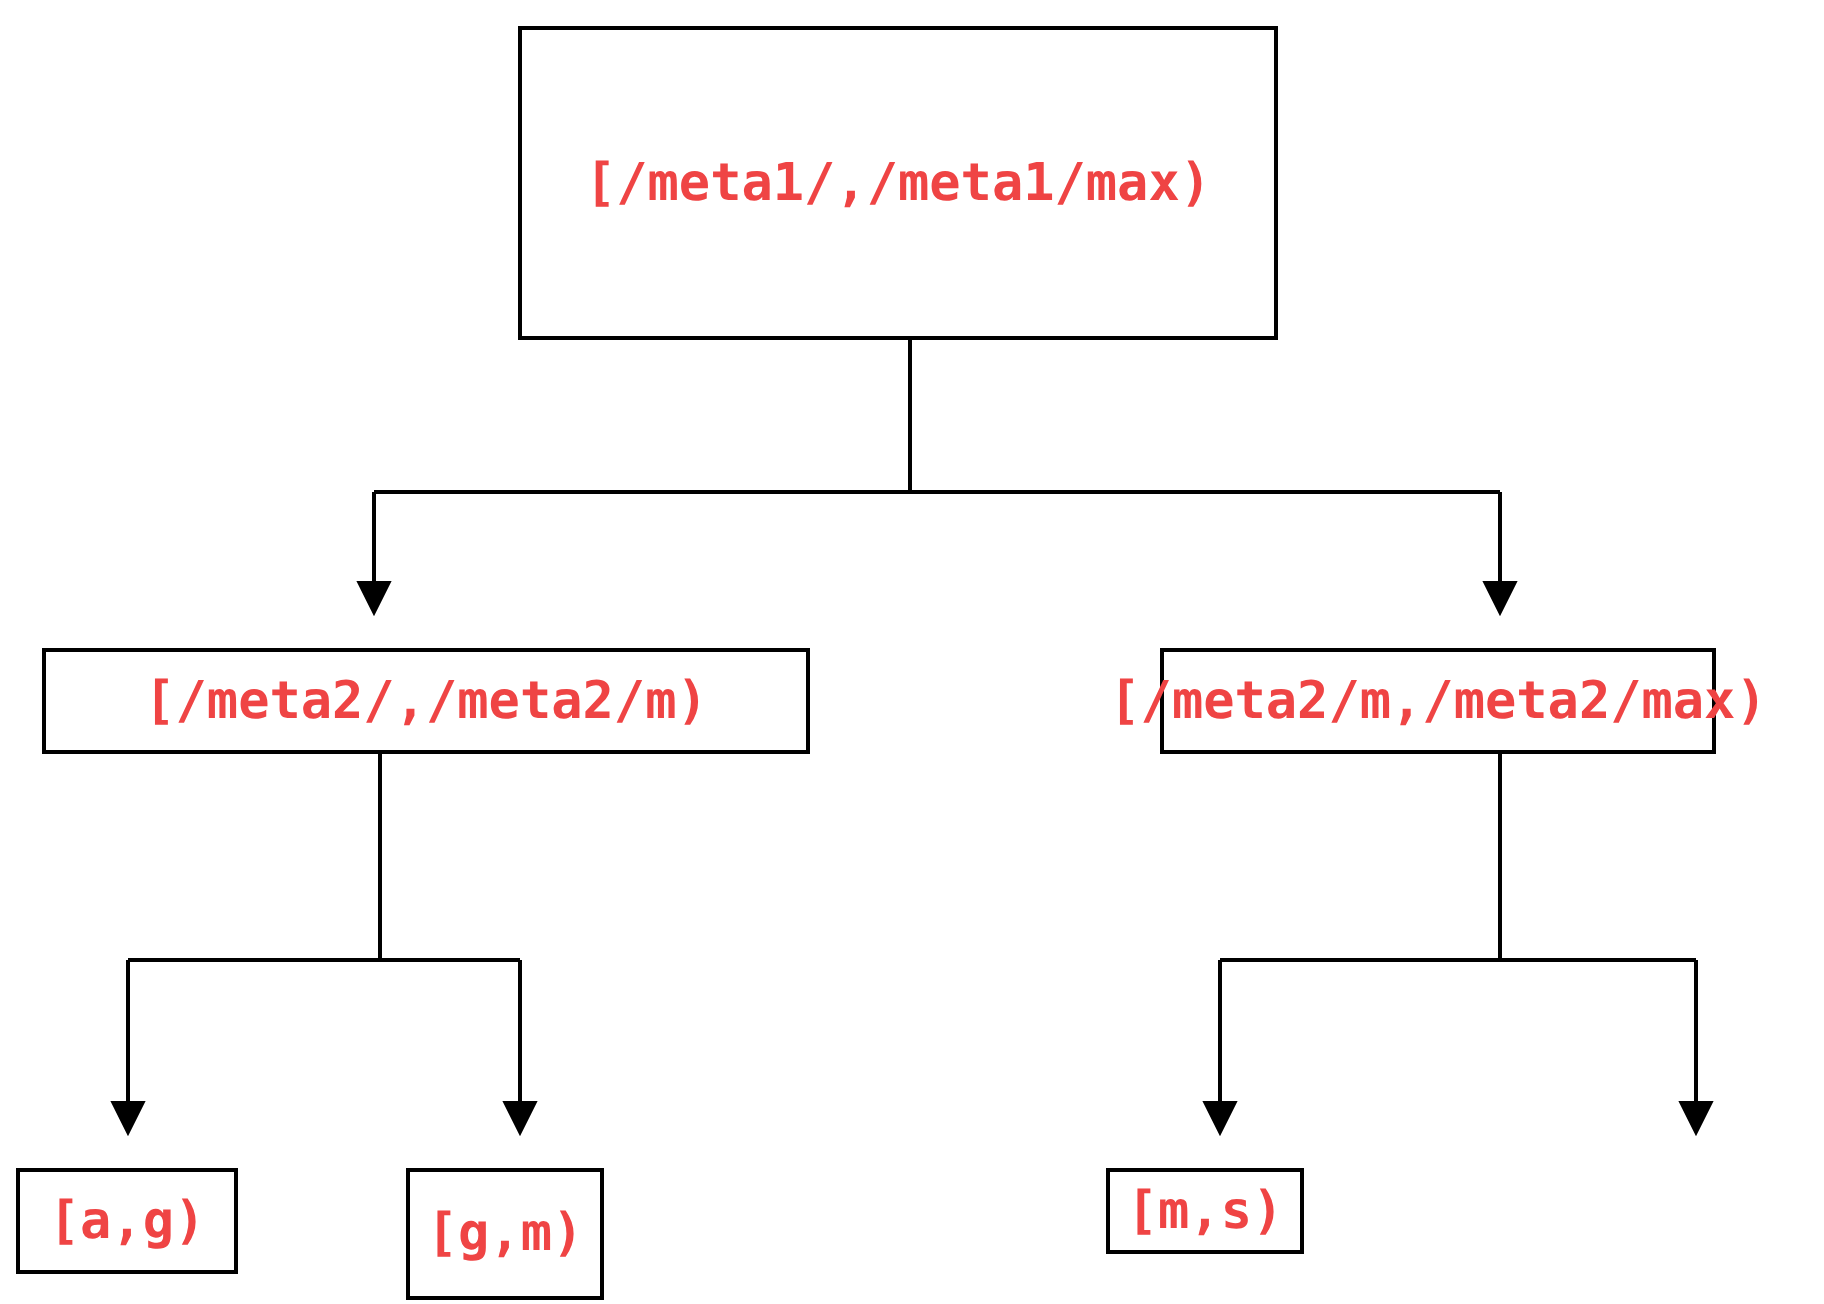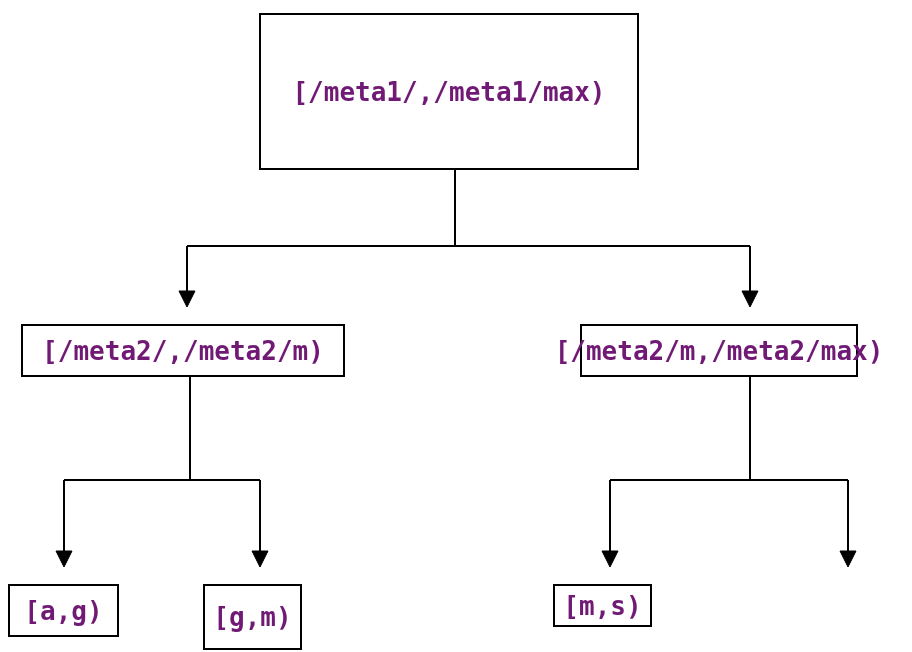--- a/index.html
+++ b/index.html
@@ -29,30 +29,30 @@
   }
   .edges polygon {
     fill: #000000;
     stroke: #000000;
   }
   .node {
     position: absolute;
     box-sizing: border-box;
     border: 2px solid #000000;
     background: #ffffff;
-    color: #701a75;
+    color: #ef4444;
     display: flex;
     align-items: center;
     justify-content: center;
     font-weight: bold;
     font-size: 26px;
     white-space: nowrap;
   }
   .node-root  { left: 259px; top: 13px;  width: 380px; height: 157px; }
-  .node-left  { left: 21px;  top: 324px; width: 324px; height: 53px; }
+  .node-left  { left: 21px;  top: 324px; width: 384px; height: 53px; }
   .node-right { left: 580px; top: 324px; width: 278px; height: 53px; }
   .node-leaf-ag   { left: 8px;   top: 584px; width: 111px;  height: 53px; }
   .node-leaf-gm   { left: 203px; top: 584px; width: 99px;  height: 66px; }
   .node-leaf-ms   { left: 553px; top: 584px; width: 99px;  height: 43px; }
   .node-leaf-smax { left: 778px; top: 584px; width: 125px; height: 53px; }
 </style>
 </head>
 <body>
 
 <div class="canvas">

